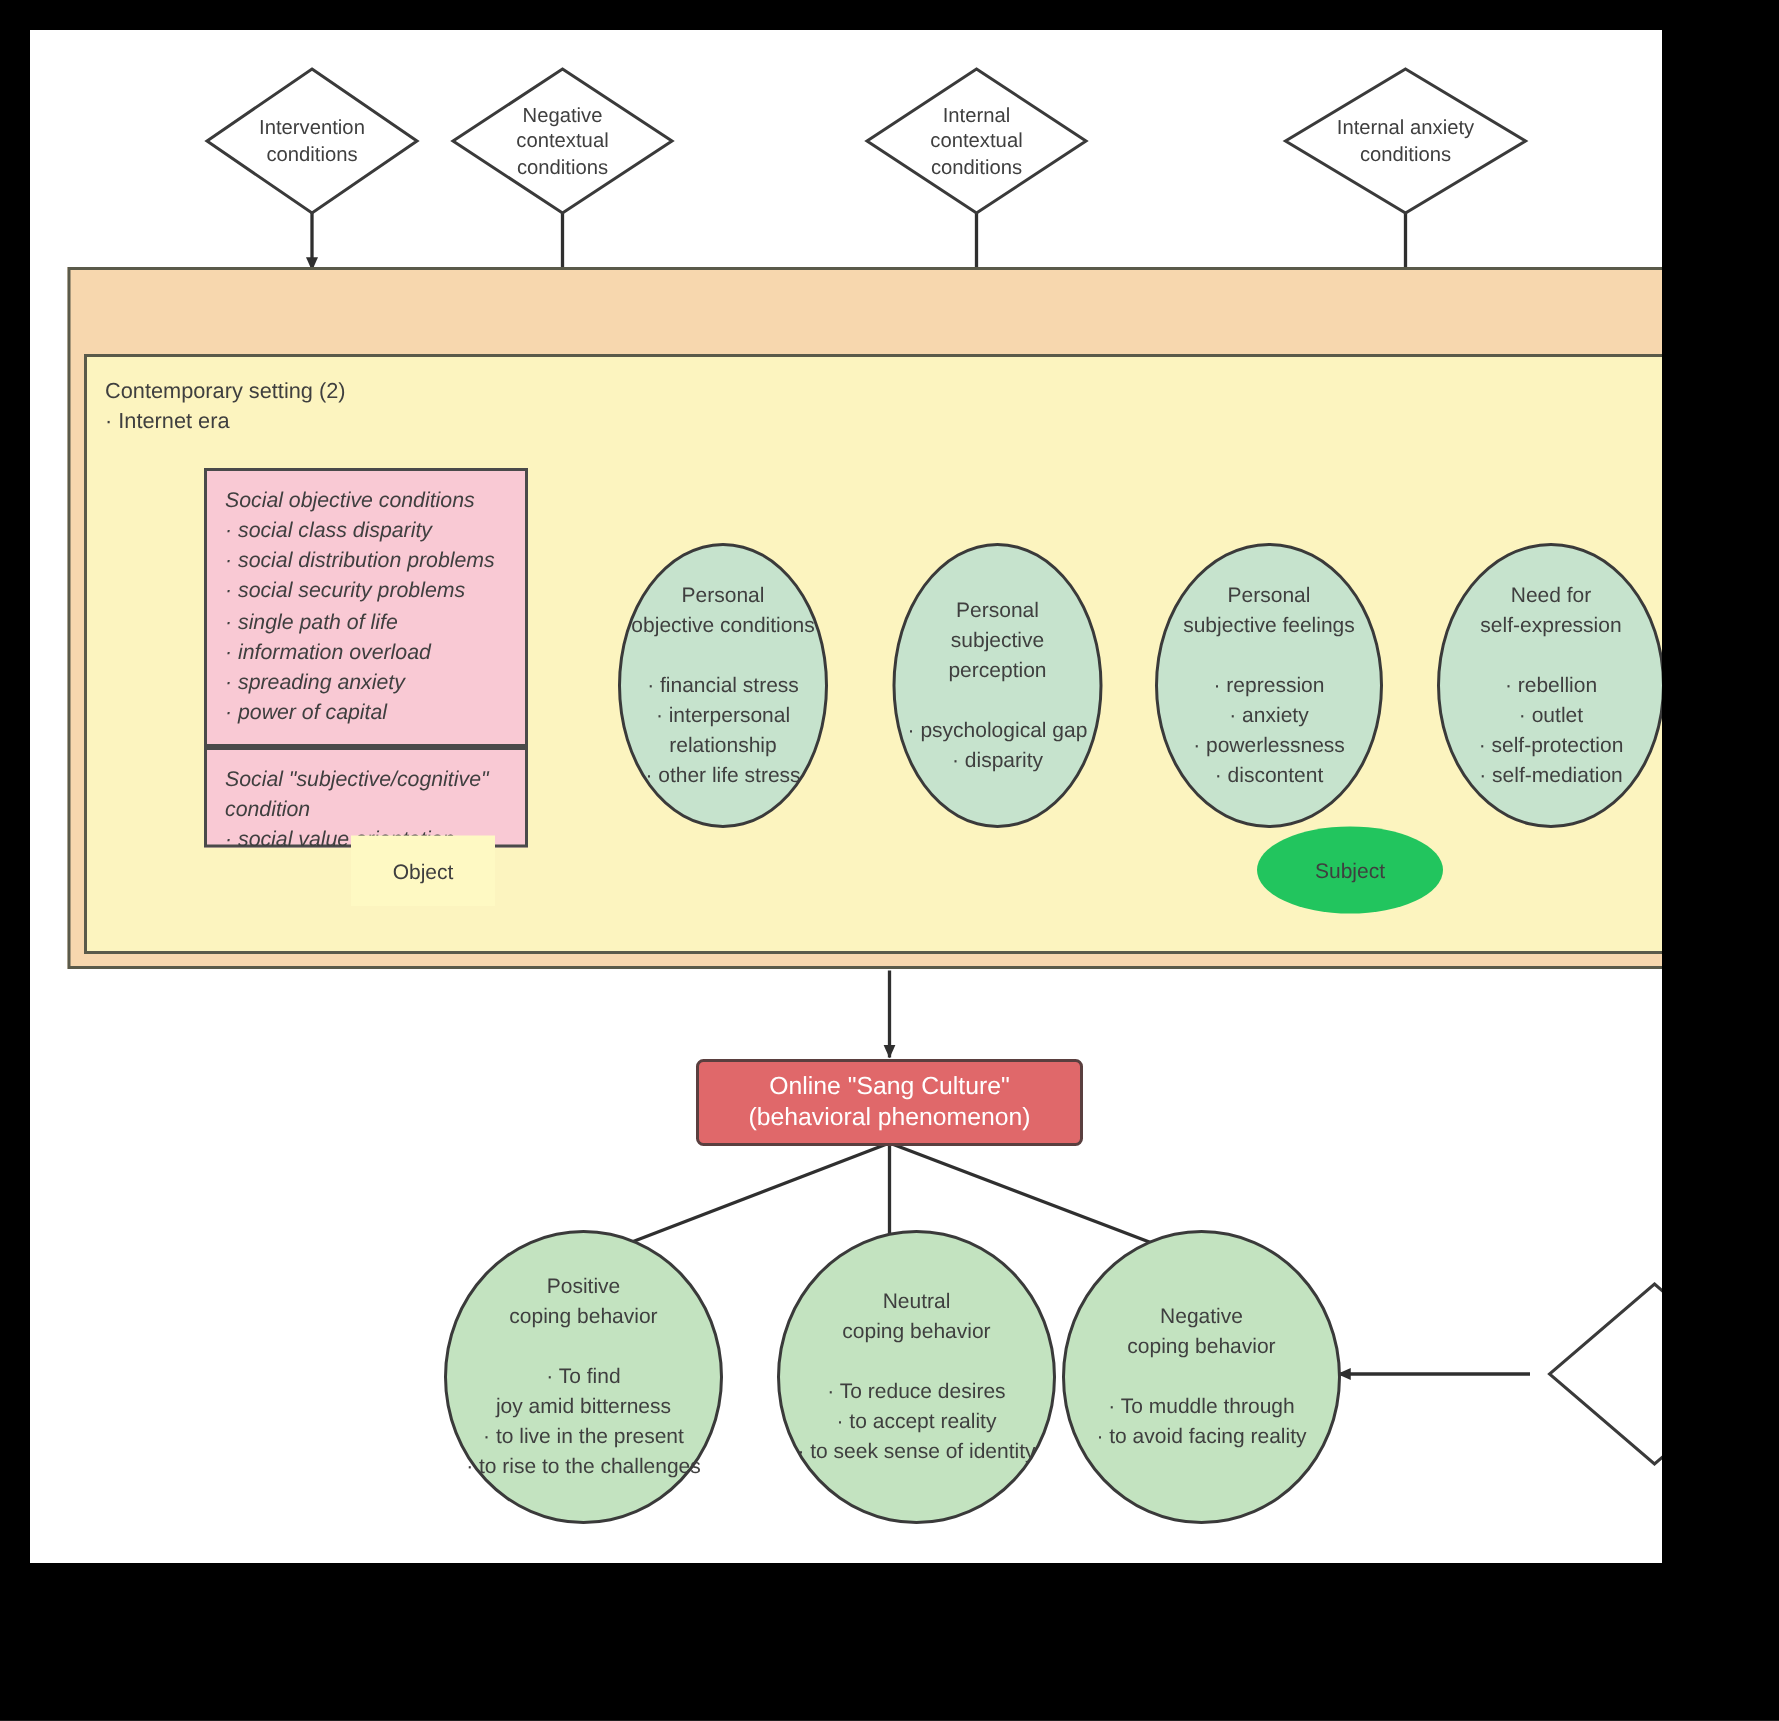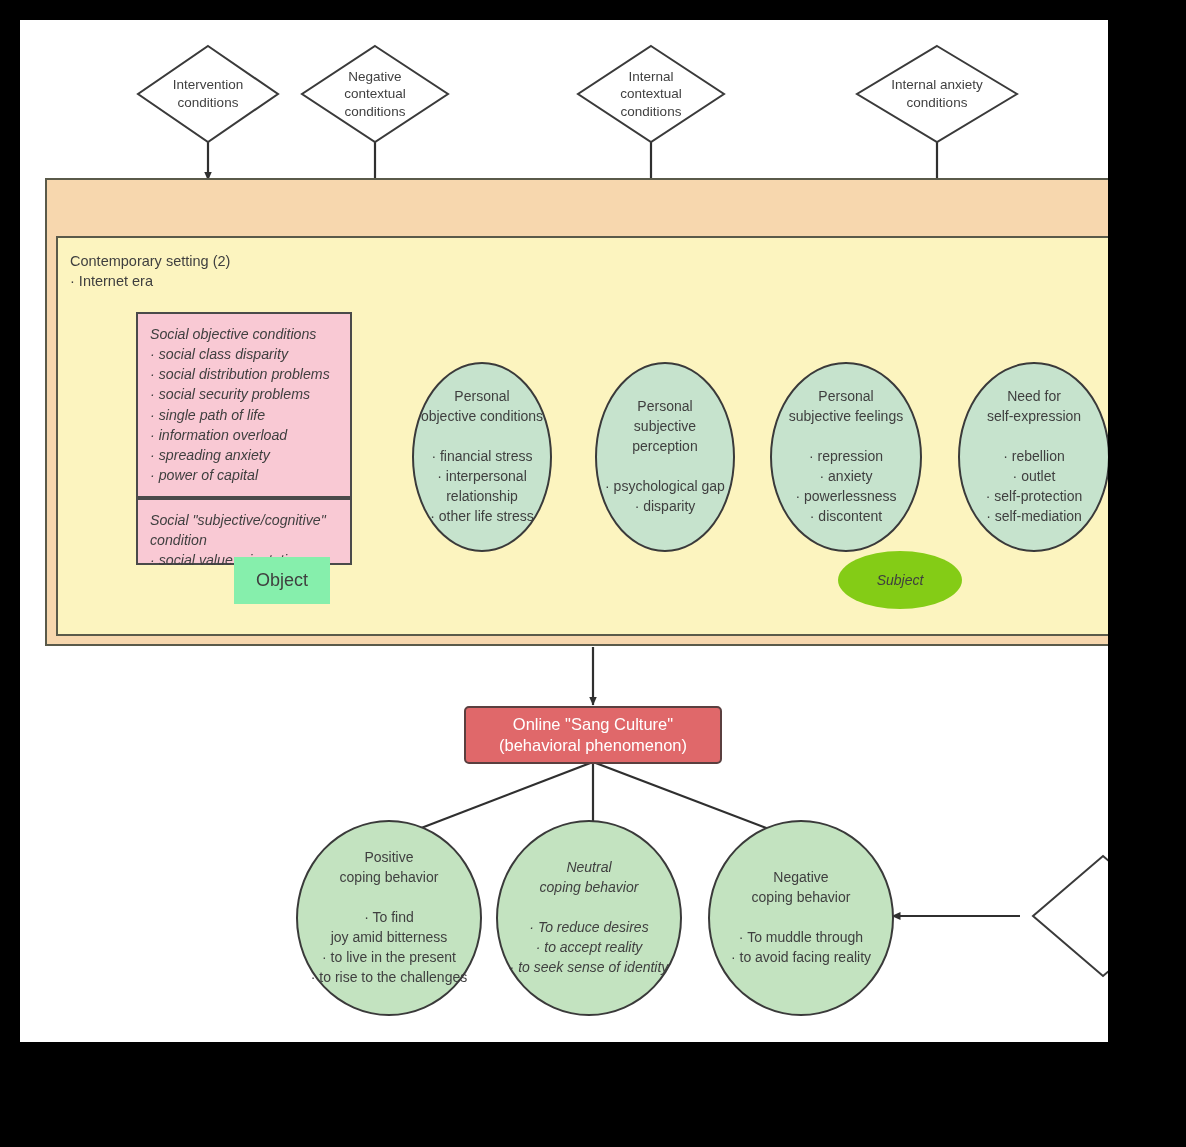--- a/index.html
+++ b/index.html
@@ -102,31 +102,30 @@
   .rect-node {
     position: absolute;
     box-sizing: border-box;
     display: flex;
     align-items: center;
     justify-content: center;
     text-align: center;
     white-space: pre-line;
   }
   #object-node {
-    background: #86efac;
+    background: #fef9c3;
     border: none;
-    font-size: 18px;
+    font-size: 14px;
     color: #3f3f3f;
   }
   #subject-node {
-    background: #84cc16;
+    background: #22c55e;
     border-radius: 50%;
     font-size: 14px;
     color: #3f3f3f;
-    font-style: italic;
   }
   #cyberspace-node {
     background: #fcf4bf;
     border: 2px solid #5a5a4a;
     border-radius: 5px;
     font-size: 14px;
     color: #3f3f3f;
   }
   #sang-node {
     background: #e0686a;
@@ -270,21 +269,21 @@
     <div class="rect-node" id="sang-node" style="left:444px; top:686px; width:258px; height:58px;">Online "Sang Culture"
 (behavioral phenomenon)</div>
 
     <div class="circle circle-big" style="left:276px; top:800px; width:186px; height:196px;">Positive
 coping behavior
 
 · To find
 joy amid bitterness
 · to live in the present
 · to rise to the challenges</div>
-    <div class="circle circle-big" style="left:476px; top:800px; width:186px; height:196px;font-style:italic;">Neutral
+    <div class="circle circle-big" style="left:498px; top:800px; width:186px; height:196px;">Neutral
 coping behavior
 
 · To reduce desires
 · to accept reality
 · to seek sense of identity</div>
     <div class="circle circle-big" style="left:688px; top:800px; width:186px; height:196px;">Negative
 coping behavior
 
 · To muddle through
 · to avoid facing reality</div>

